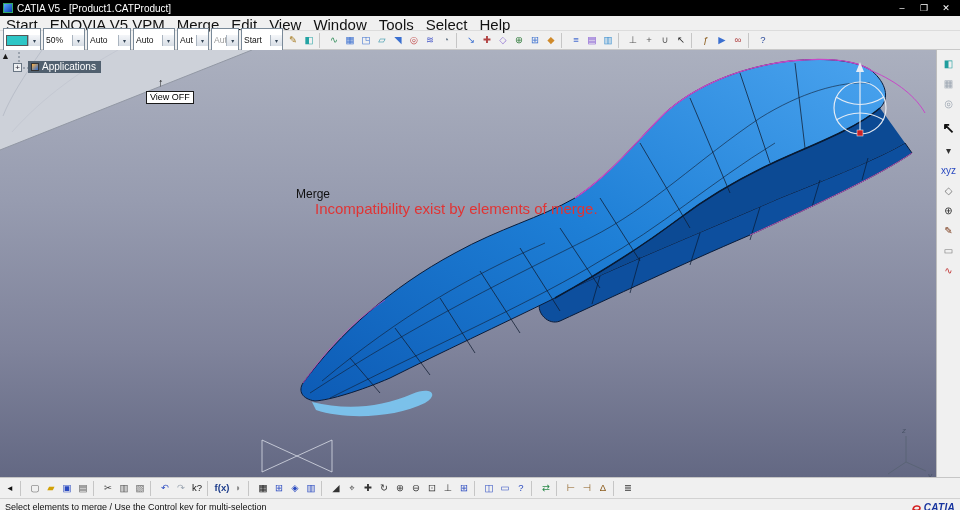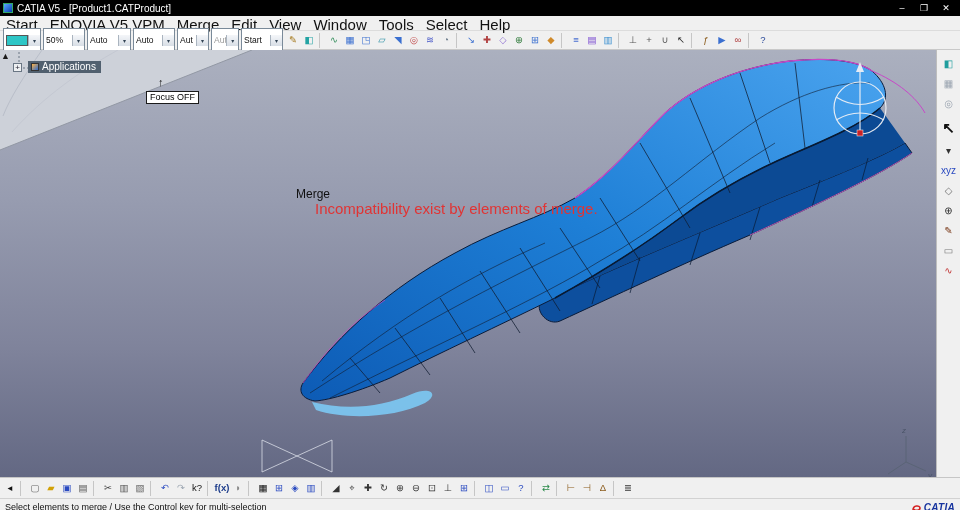--- a/index.html
+++ b/index.html
@@ -216,21 +216,21 @@
       </g>
     </svg>
 
     <span class="ov tree-scroll-arrow">▲</span>
     <span class="ov expander">+</span>
     <div class="ov app-label">
       <span class="app-ico"></span>
       <span>Applications</span>
     </div>
     <span class="ov cursor-arrow">↑</span>
-    <div class="ov focus-tip">Focus OFF</div>
+    <div class="ov focus-tip">View OFF</div>
     <div class="ov merge-title">Merge</div>
     <div class="ov merge-warn">Incompatibility exist by elements of merge.</div>
   </div>
 
   <div class="right-strip">
       <span class="ticon" style="color: rgb(31, 158, 158);">◧</span>
       <span class="ticon" style="color: rgb(154, 164, 176);">▦</span>
       <span class="ticon" style="color: rgb(154, 164, 176);">◎</span>
       <span class="ticon big" style="color: rgb(17, 17, 17);">↖</span>
       <span class="ticon" style="color: rgb(51, 51, 51);">▾</span>

